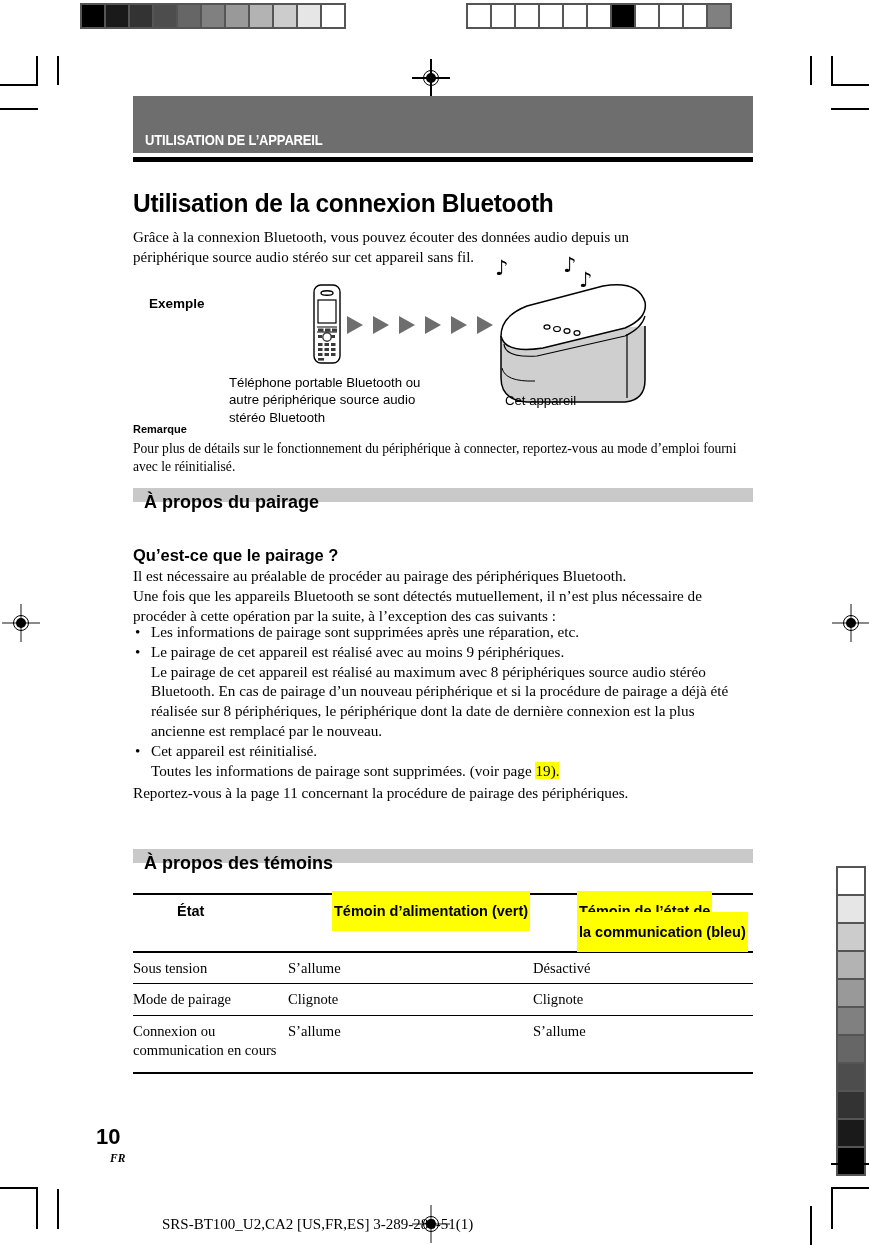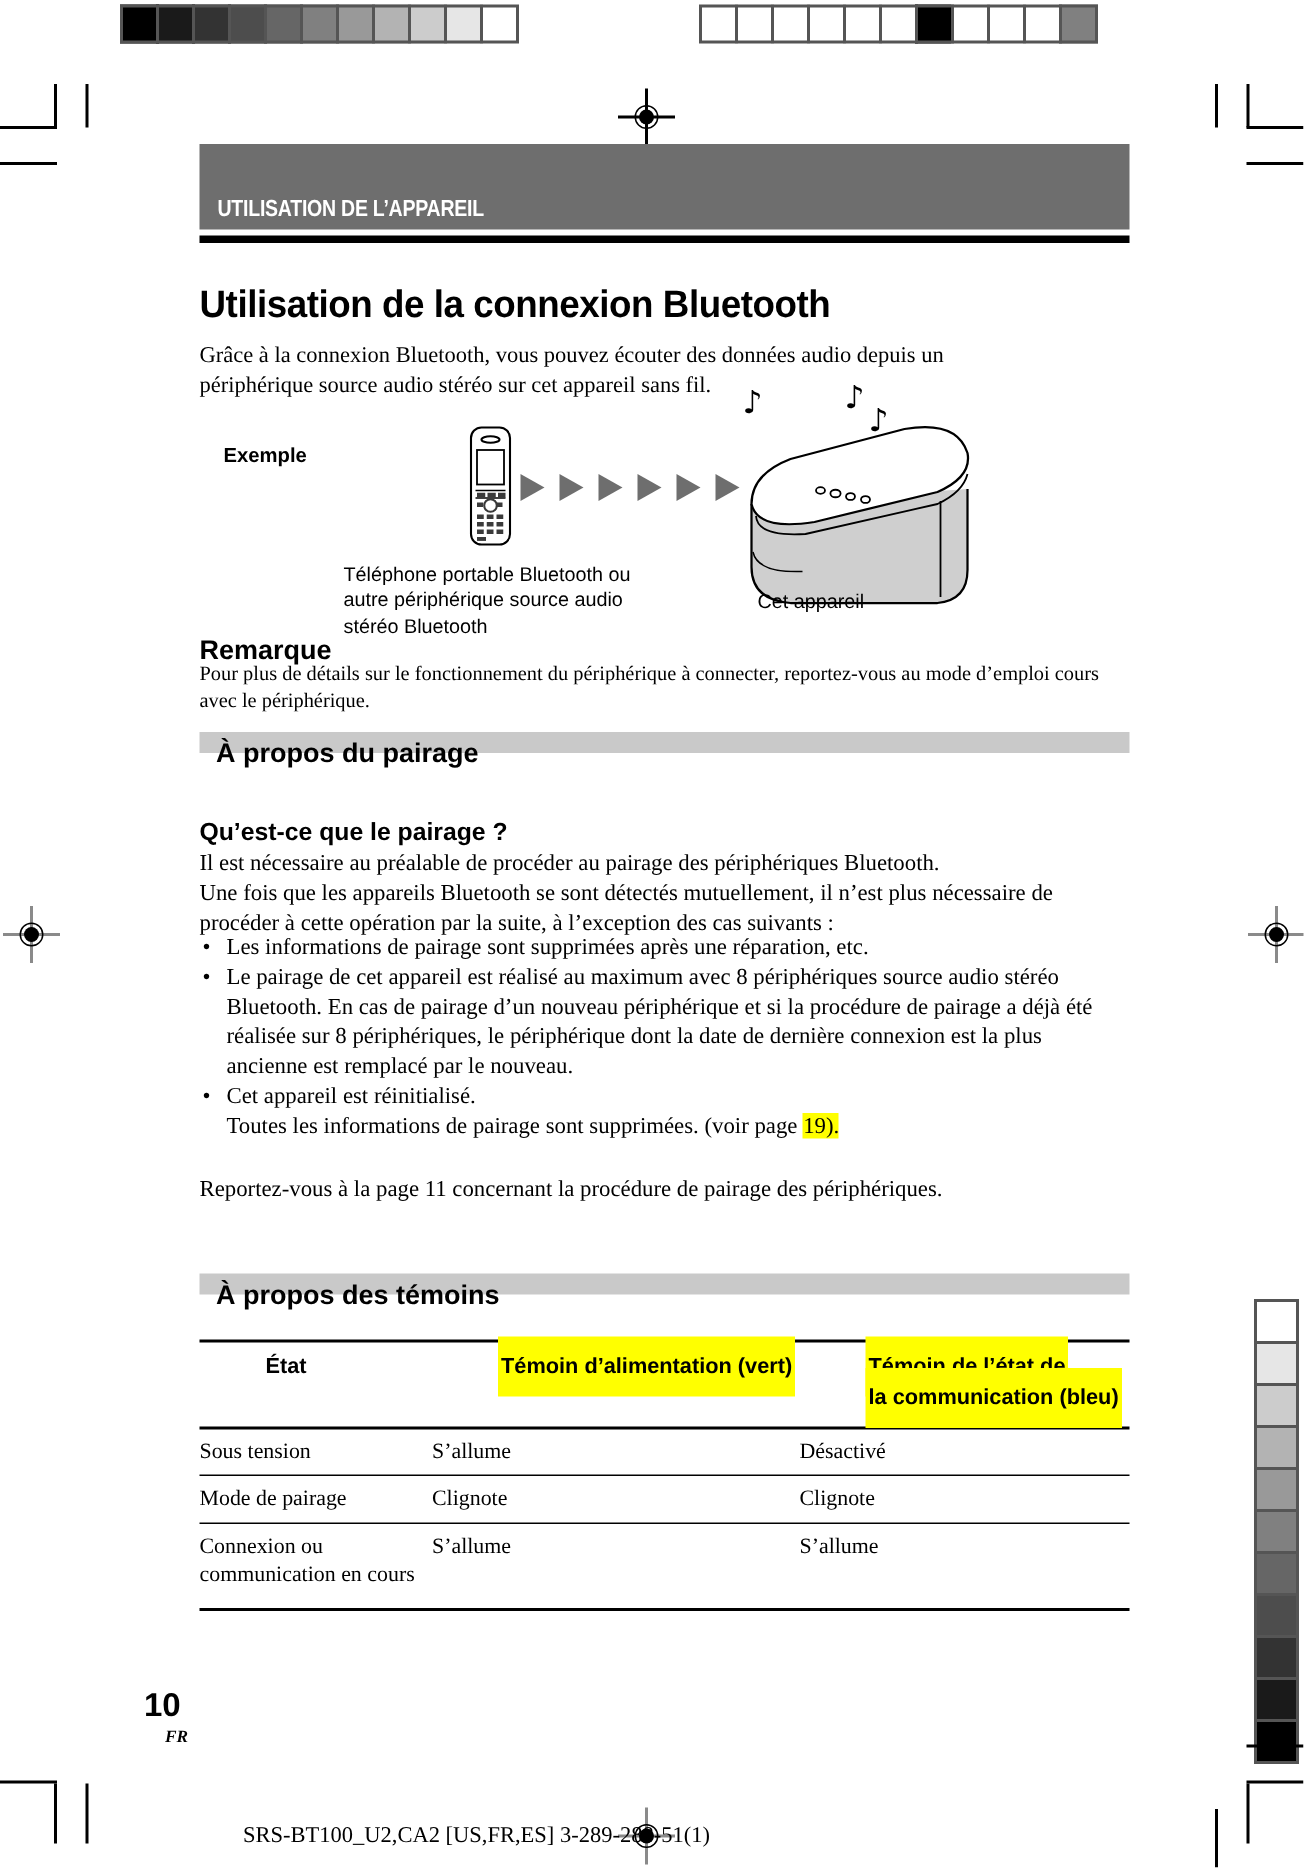--- a/index.html
+++ b/index.html
@@ -77,21 +77,21 @@
   .fig-caption-right {
     position: absolute; left: 372px; top: 141px;
     font-family: "Liberation Sans", sans-serif;
     font-size: 13.2px;
   }
   .fig-art { position: absolute; left: 0; top: 0; width: 620px; height: 165px; }
 
   .note-title {
     position: absolute; left: 133px; top: 423px;
     font-family: "Liberation Sans", sans-serif;
-    font-weight: bold; font-size: 18px;
+    font-weight: bold; font-size: 11px;
   }
   .note-body {
     position: absolute; left: 133px; top: 440px; width: 610px;
     font-size: 13.6px; line-height: 1.32;
   }
 
   
   .sec-band {
     position: absolute; left: 133px; width: 620px; height: 14px;
     background: #c9c9c9;
@@ -301,38 +301,39 @@
       <ellipse cx="434" cy="79" rx="3" ry="2.3"></ellipse>
       <ellipse cx="444" cy="81" rx="3" ry="2.3"></ellipse>
     </g>
   </svg>
 
   <div class="fig-caption-left">Téléphone portable Bluetooth ou autre périphérique source audio stéréo Bluetooth</div>
   <div class="fig-caption-right">Cet appareil</div>
 </div>
 
 <div class="note-title">Remarque</div>
-<div class="note-body">Pour plus de détails sur le fonctionnement du périphérique à connecter, reportez-vous au mode d’emploi cours avec le périphérique.</div>
+<div class="note-body">Pour plus de détails sur le fonctionnement du périphérique à connecter, reportez-vous au mode d’emploi fourni avec le réinitialisé.</div>
 
 <div class="sec-band" style="top:488px;">
   <div class="t">À propos du pairage</div>
 </div>
 
 <div class="sub-head" style="top:546px;">Qu’est-ce que le pairage ?</div>
 
 <div class="body-block" style="top:566px; white-space:pre-line;">Il est nécessaire au préalable de procéder au pairage des périphériques Bluetooth.
 Une fois que les appareils Bluetooth se sont détectés mutuellement, il n’est plus nécessaire de procéder à cette opération par la suite, à l’exception des cas suivants :</div>
 
 <div class="bullets" style="top:622px;">
   <div class="li">
     <span class="bt">•</span>
     <span>Les informations de pairage sont supprimées après une réparation, etc.</span>
   </div>
   <div class="li">
     <span class="bt">•</span>
+    <span>Le pairage de cet appareil est réalisé avec au moins 9 périphériques.</span>
     <div>Le pairage de cet appareil est réalisé au maximum avec 8 périphériques source audio stéréo Bluetooth. En cas de pairage d’un nouveau périphérique et si la procédure de pairage a déjà été réalisée sur 8 périphériques, le périphérique dont la date de dernière connexion est la plus ancienne est remplacé par le nouveau.</div>
   </div>
   <div class="li">
     <span class="bt">•</span>
     <span>Cet appareil est réinitialisé.</span>
     <div>
       <span>Toutes les informations de pairage sont supprimées. (voir page </span><span class="hl-yellow">19).</span>
     </div>
   </div>
 </div>

